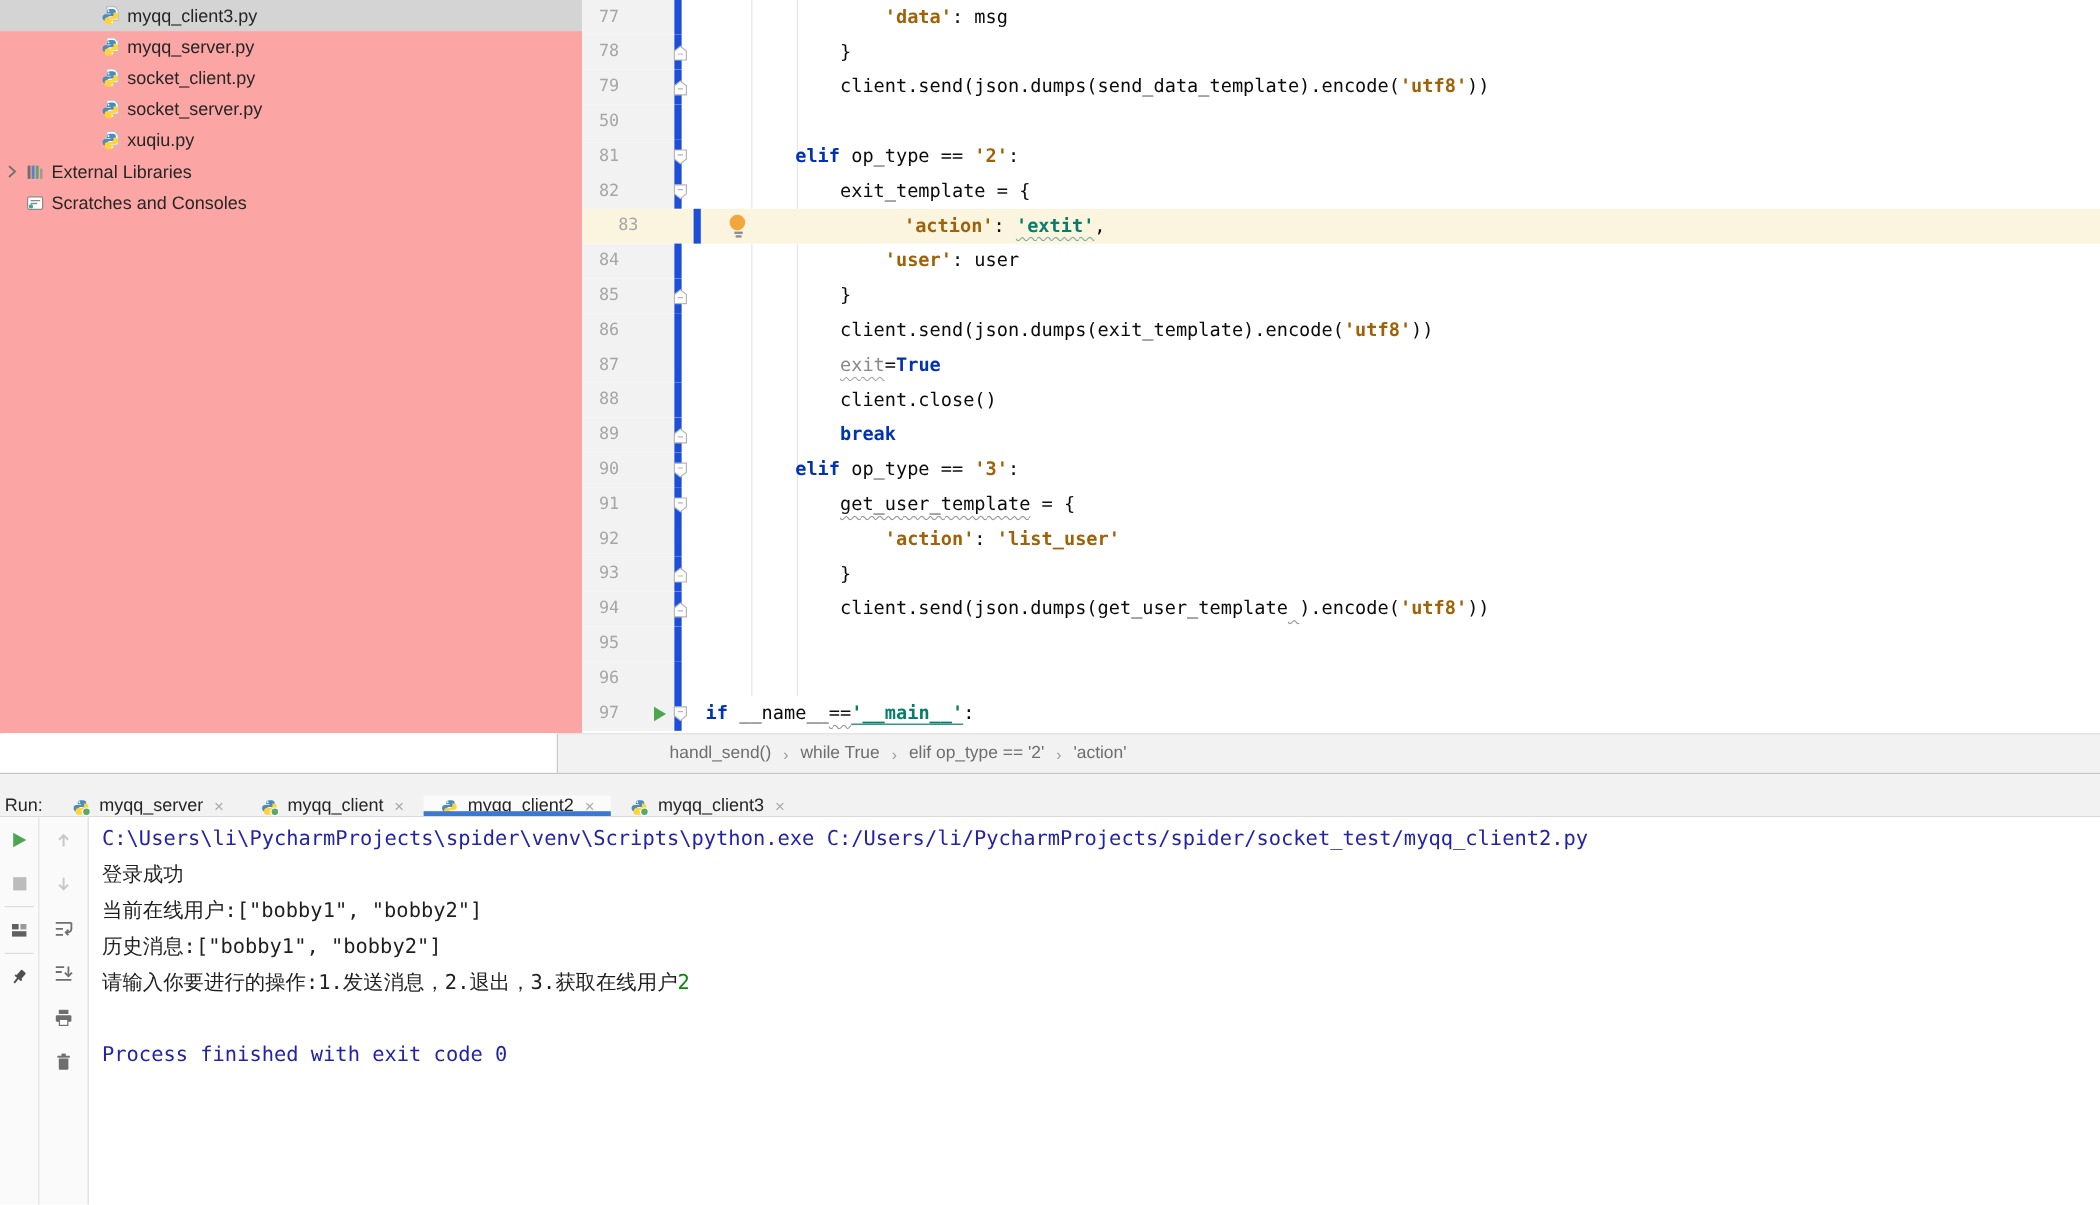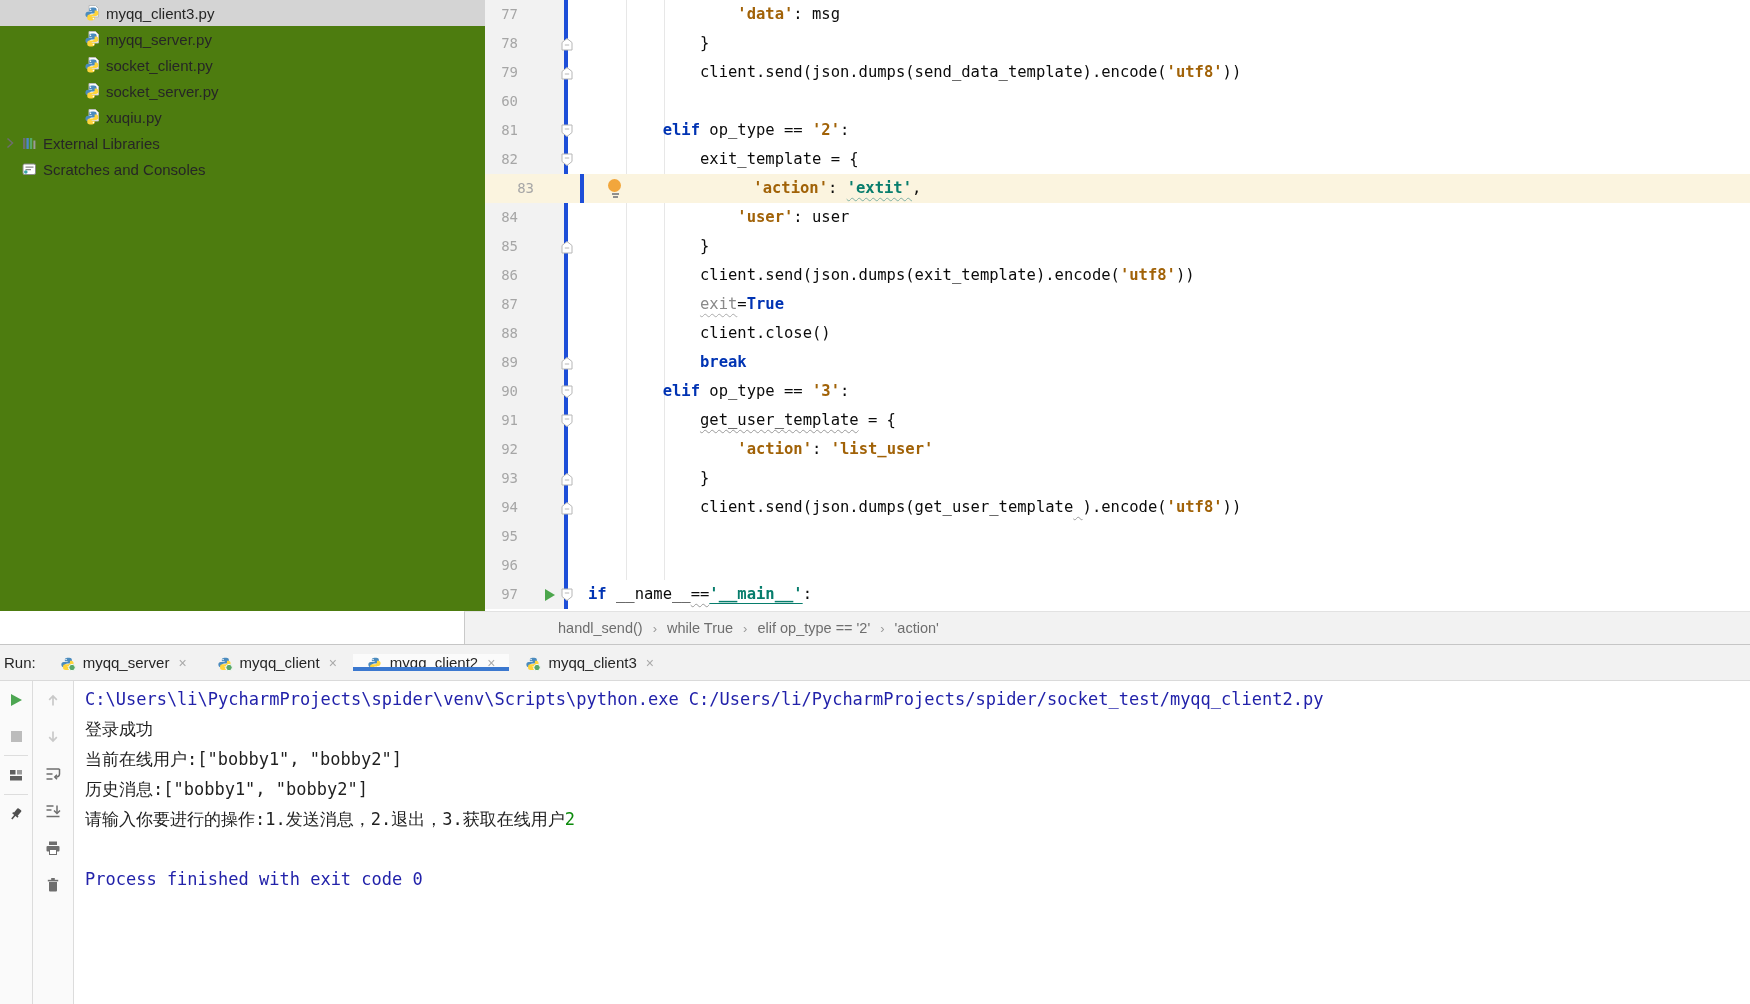--- a/index.html
+++ b/index.html
@@ -1,39 +1,39 @@
 <!DOCTYPE html>
 <html><head>
 <meta charset="utf-8">
 <style>
   html,body{margin:0;padding:0;background:#fff;}
   .app{position:relative;width:1750px;height:1004px;background:#fff;overflow:hidden;
        font-family:"Liberation Sans",sans-serif;color:#262626;}
 
   
-  .project{position:absolute;left:0;top:0;width:520px;height:611px;background:#4d7c0f;
+  .project{position:absolute;left:0;top:0;width:520px;height:611px;background:#fca5a5;
            border-right:1px solid #C9C9C9;box-sizing:border-box;overflow:hidden;}
   .trow{height:26px;display:flex;align-items:center;font-size:15px;white-space:nowrap;cursor:default;}
   .trow.sel{background:#D4D4D4;}
   .trow.hlrow{background:#FFFDE1;}
   .trow .chev{width:14px;height:14px;display:inline-flex;margin-right:4px;flex:0 0 auto;}
   .trow .chev.empty{visibility:hidden;}
   .trow .ticon{width:17px;height:17px;display:inline-flex;margin-right:5px;flex:0 0 auto;}
   .trow .sub{color:#8E8E8E;margin-left:7px;}
   .lvl1{padding-left:3px;}
   .lvl2{padding-left:22px;}
   .lvl3{padding-left:84px;}
 
   
   .editor{position:absolute;left:485px;top:0;right:0;height:611px;background:#fff;}
   .guide{position:absolute;top:0;height:580px;width:1px;background:#E7E7E7;z-index:0;}
   .g1{left:141px;} .g2{left:179px;}
   .eline{position:relative;display:flex;height:29px;z-index:1;}
   .eline.hl{background:#FBF4DF;padding-left:16px;}
-  .lnum{width:83px;flex:0 0 auto;background:#F2F2F2;border-right:4px solid #1d4ed8;
+  .lnum{width:83px;flex:0 0 auto;background:#F2F2F2;border-right:6px solid #1d4ed8;
         box-sizing:border-box;text-align:right;padding-right:46px;
         font-family:"DejaVu Sans Mono",monospace;font-size:14px;color:#A6A6A6;
         line-height:29px;position:relative;}
   .eline.hl .lnum{background:transparent;}
   .mark{width:20px;flex:0 0 auto;position:relative;}
   .mark svg{position:absolute;left:-7px;top:8px;}
   .codecell{flex:1;white-space:pre;font-family:"DejaVu Sans Mono",monospace;
             font-size:15.5px;line-height:29px;color:#0B0B0B;position:relative;}
   .t-d{color:#0B0B0B;}
   .t-k{color:#0033B3;font-weight:bold;}
@@ -53,21 +53,21 @@
   .crumbbar{position:absolute;top:611px;left:4px;width:100%;height:33px;background:#fff;box-sizing:border-box;}
   .crumbs{position:absolute;left:460px;right:0;top:0;bottom:0;background:#F2F2F2;
           border-left:1px solid #C9C9C9;border-top:1px solid #E2E2E2;display:flex;align-items:center;
           padding-left:93px;font-size:14.5px;color:#6E6E6E;box-sizing:border-box;}
   .crumb{cursor:pointer;}
   .crumbsep{color:#9A9A9A;margin:0 10px;font-size:13px;}
 
   
   .runbar{position:absolute;top:644px;left:0;width:100%;height:37px;background:#F2F2F2;
           border-top:1px solid #C6C6C6;border-bottom:1px solid #DADADA;box-sizing:border-box;
-          display:flex;align-items:center;}
+          display:flex;align-items:flex-end;}
   .runlabel{font-size:15px;color:#262626;display:flex;align-items:center;padding:0 10px 0 4px;}
   .rtabs{display:flex;align-items:stretch;}
   .rtab{position:relative;display:flex;align-items:center;padding:0 14px;margin-right:2px;cursor:pointer;}
   .rtab.sel{background:#FBFBFB;}
   .rtab .underline{position:absolute;left:0;right:0;bottom:0;height:4px;background:#3B78CF;}
   .rtab .ticon{width:16px;height:16px;margin-right:7px;display:inline-flex;}
   .rtab .tlabel{font-size:15px;color:#262626;}
   .rtab .close{margin-left:9px;color:#A9A9A9;font-size:14px;line-height:14px;}
 
   
@@ -212,21 +212,21 @@
           <div class="lnum">79</div>
           <div class="mark">
             <svg width="12" height="14" viewBox="0 0 12 14">
               <path d="M6 1.5 11 5.5V13H1V5.5z" fill="#fff" stroke="#B6B6B6"></path>
               <path d="M3.8 8h4.4" stroke="#B6B6B6"></path>
             </svg>
           </div>
           <div class="codecell">            <span class="t-d">client.send(json.dumps(send_data_template).encode(</span><span class="t-s">'utf8'</span><span class="t-d">))</span></div>
         </div>
         <div class="eline">
-          <div class="lnum">60</div>
+          <div class="lnum">50</div>
           <div class="mark"></div>
           <div class="codecell"></div>
         </div>
         <div class="eline">
           <div class="lnum">81</div>
           <div class="mark">
             <svg width="12" height="14" viewBox="0 0 12 14">
               <path d="M1 1h10v7.5L6 12.5 1 8.5z" fill="#fff" stroke="#B6B6B6"></path>
               <path d="M3.8 5h4.4" stroke="#B6B6B6"></path>
             </svg>

